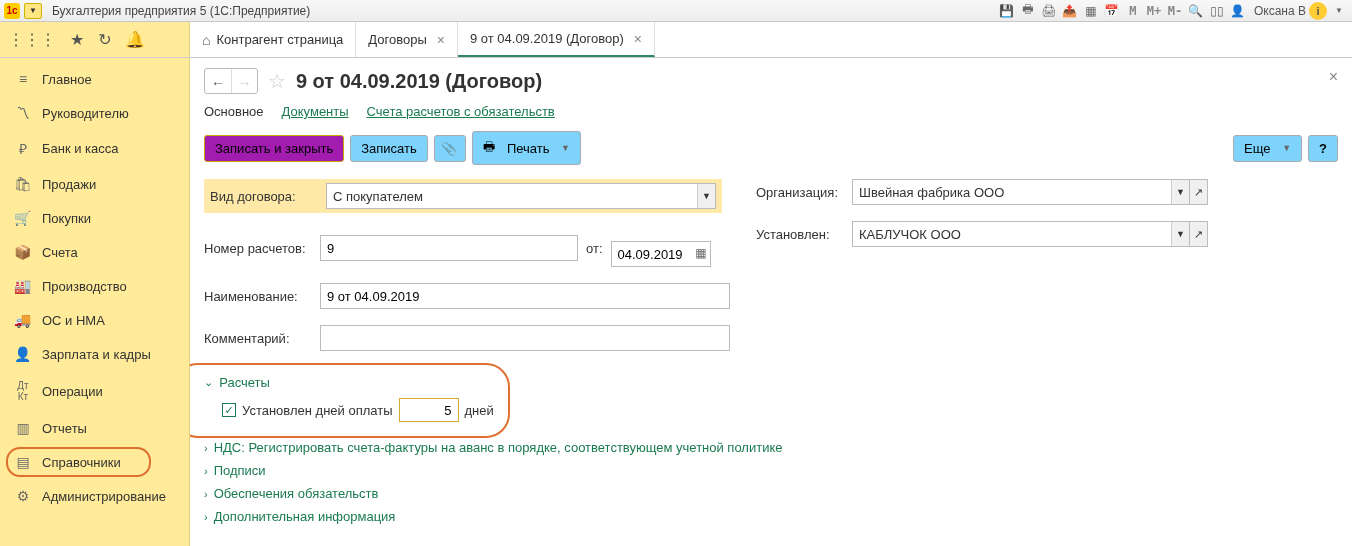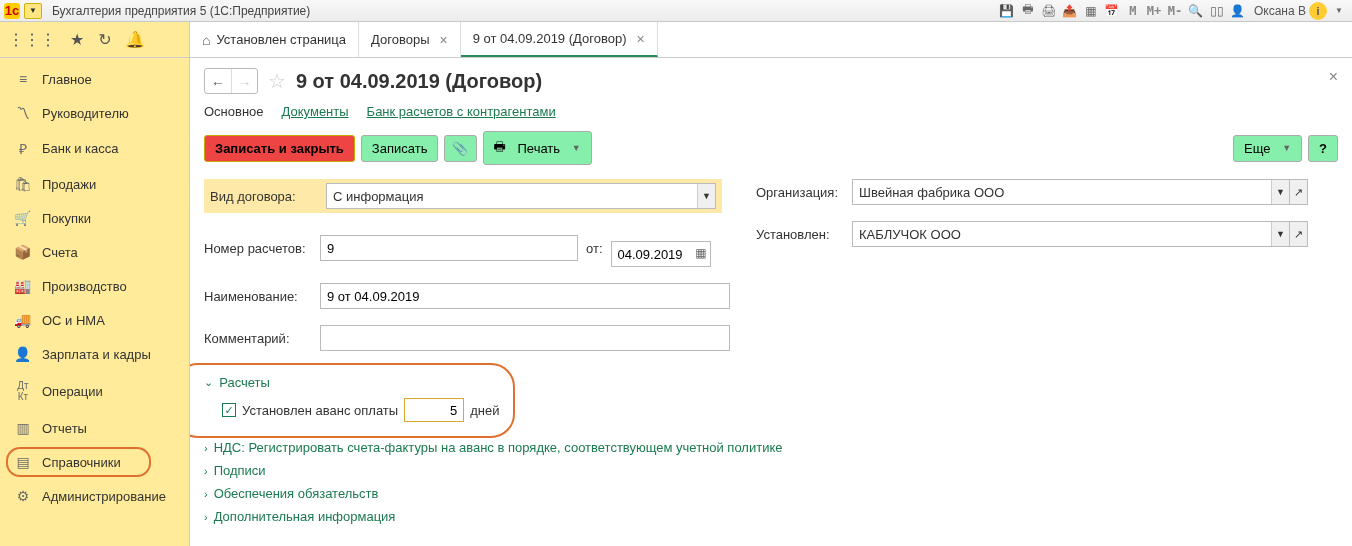--- a/index.html
+++ b/index.html
@@ -1,21 +1,21 @@
 <!DOCTYPE html>
 <html><head>
 <meta charset="utf-8">
 <style>
 * { box-sizing: border-box; margin: 0; padding: 0; font-family: Arial, sans-serif; }
 body { font-size: 13px; color: #333; background: #fff; }
 
 
 .titlebar { height: 22px; background: linear-gradient(#f8f8f8,#ececec); border-bottom: 1px solid #c8c8c8; display: flex; align-items: center; padding: 0 4px; }
 .titlebar .left { display:flex; align-items:center; gap:4px;}
-.titlebar .logo { width:16px; height:16px; background:#ffcc00; border-radius:3px; display:flex; align-items:center; justify-content:center; font-size:13px; font-weight:bold; color:#c00;}
+.titlebar .logo { width:16px; height:16px; background:#ffcc00; border-radius:3px; display:flex; align-items:center; justify-content:center; font-size:10px; font-weight:bold; color:#c00;}
 .titlebar .dropdown-btn{width:18px;height:16px;border:1px solid #d0b000;background:#ffe680;border-radius:2px;display:flex;align-items:center;justify-content:center;font-size:8px;}
 .titlebar .title-text{margin-left:6px;font-size:12px;color:#444;}
 .titlebar .right{margin-left:auto;display:flex;align-items:center;gap:3px;}
 .tb-icon{width:18px;height:18px;display:flex;align-items:center;justify-content:center;font-size:12px;color:#666;cursor:pointer;}
 .tb-icon.mono{font-family:monospace;font-weight:bold;color:#888;}
 .tb-user{font-size:12px;color:#555;margin-left:4px;}
 .tb-info{width:18px;height:18px;background:#ffcc33;border-radius:9px;display:flex;align-items:center;justify-content:center;font-weight:bold;color:#555;font-size:11px;}
 
 
 .tabrow { height:36px; border-bottom:1px solid #ccc; display:flex; align-items:stretch;}
@@ -46,43 +46,43 @@
 .page-title{font-size:20px;color:#333;}
 
 
 .subtabs{display:flex;gap:18px;margin-bottom:12px;font-size:13px;}
 .subtabs .st{cursor:pointer;}
 .subtabs .st.active{color:#333;}
 .subtabs .st.link{color:#1a7a50;text-decoration:underline;}
 
 
 .btnbar{display:flex;gap:6px;margin-bottom:14px;align-items:center;}
-.btn{border:1px solid #aaa;border-radius:3px;padding:5px 10px;background:#86efac;cursor:pointer;font-size:13px;display:flex;align-items:center;gap:4px;}
-.btn.primary{background:#ef4444;border-color:#c9a800;font-weight:bold;}
+.btn{border:1px solid #aaa;border-radius:3px;padding:5px 10px;background:#7dd3fc;cursor:pointer;font-size:13px;display:flex;align-items:center;gap:4px;}
+.btn.primary{background:#a21caf;border-color:#c9a800;font-weight:normal;}
 .btn.icon{padding:5px 7px;}
 .btn .caret{font-size:9px;color:#666;}
 .btnbar .spacer{flex:1;}
 .btn.help{padding:5px 10px;font-weight:bold;}
 
 
 .form-row{display:flex;align-items:center;margin-bottom:8px;gap:8px;}
 .lbl{width:108px;font-size:13px;color:#333;}
 .fld{height:26px;border:1px solid #bbb;padding:0 6px;font-size:13px;background:#fff;display:flex;align-items:center;}
 .fld.select{width:390px;position:relative;}
 .fld.select .sel-btn{position:absolute;right:0;top:0;bottom:0;width:18px;border-left:1px solid #ccc;display:flex;align-items:center;justify-content:center;font-size:9px;background:#f0f0f0;cursor:pointer;}
 .hl-box{background:#ffe9a8;padding:4px 6px;display:inline-flex;align-items:center;gap:8px;}
 .form-grid{display:flex;gap:26px;align-items:flex-start;}
 .col{display:flex;flex-direction:column;gap:8px;}
 .inp{height:26px;border:1px solid #bbb;padding:0 6px;font-size:13px;}
 .inp.num{width:258px;}
 .inp.date{width:100px;}
 .date-wrap{position:relative;display:inline-flex;margin-top:12px;}
 .date-wrap .cal{position:absolute;right:4px;top:5px;font-size:12px;color:#666;cursor:pointer;}
 .inp.wide{width:410px;}
-.picker{width:438px;height:26px;border:1px solid #bbb;position:relative;display:flex;align-items:center;padding:0 6px;}
+.picker{width:338px;height:26px;border:1px solid #bbb;position:relative;display:flex;align-items:center;padding:0 6px;}
 .picker .pbtn{position:absolute;right:0;top:0;bottom:0;width:18px;border-left:1px solid #ccc;display:flex;align-items:center;justify-content:center;font-size:9px;background:#f0f0f0;cursor:pointer;}
 .ext-btn{width:18px;height:26px;border:1px solid #bbb;border-left:none;display:flex;align-items:center;justify-content:center;font-size:11px;background:#f0f0f0;cursor:pointer;}
 
 
 .sections{margin-top:10px;}
 .sec-header{display:flex;align-items:center;gap:6px;color:#1a7a50;cursor:pointer;padding:4px 0;font-size:13px;}
 .sec-header .chev{font-size:11px;color:#1a7a50;}
 .sec-body{padding:4px 0 8px 18px;display:flex;align-items:center;gap:6px;}
 .chk{width:14px;height:14px;border:1px solid #1a7a50;display:inline-flex;align-items:center;justify-content:center;color:#1a7a50;font-size:11px;cursor:pointer;background:#fff;}
 .days-inp{width:60px;height:24px;border:1px solid #d9a82e;text-align:right;padding:0 6px;font-size:13px;}
@@ -119,21 +119,21 @@
 
 <div class="tabrow">
   <div class="tool-section">
     <span class="ticon">⋮⋮⋮</span>
     <span class="ticon">★</span>
     <span class="ticon">↻</span>
     <span class="ticon">🔔</span>
   </div>
   <div class="tab home">
     <span class="home-ico">⌂</span>
-    <span>Установлен страница</span>
+    <span>Контрагент страница</span>
   </div>
   <div class="tab">
     <span>Договоры</span>
     <span class="close">×</span>
   </div>
   <div class="tab active">
     <span>9 от 04.09.2019 (Договор)</span>
     <span class="close">×</span>
   </div>
 </div>
@@ -203,42 +203,42 @@
         <span>←</span>
         <span>→</span>
       </div>
       <span class="star-big">☆</span>
       <h1 class="page-title">9 от 04.09.2019 (Договор)</h1>
     </div>
 
     <div class="subtabs">
       <span class="st active">Основное</span>
       <span class="st link">Документы</span>
-      <span class="st link">Банк расчетов с контрагентами</span>
+      <span class="st link">Счета расчетов с обязательств</span>
     </div>
 
     <div class="btnbar">
       <button class="btn primary">Записать и закрыть</button>
       <button class="btn">Записать</button>
       <button class="btn icon">
           <span>📎</span>
         </button>
       <button class="btn"><span>🖶</span>&nbsp;<span>Печать</span>&nbsp;<span class="caret">▼</span></button>
       <div class="spacer"></div>
       <button class="btn"><span>Еще</span>&nbsp;<span class="caret">▼</span></button>
       <button class="btn help">?</button>
     </div>
 
     <div class="form-grid">
       <div class="col">
         <div class="form-row">
           <div class="hl-box">
             <span class="lbl">Вид договора:</span>
             <div class="fld select">
-              <span>С информация</span>
+              <span>С покупателем</span>
               <span class="sel-btn">▼</span>
             </div>
           </div>
         </div>
         <div class="form-row">
           <span class="lbl">Номер расчетов:</span>
           <input class="inp num" value="9" style="">
           <span>от:</span>
           <span class="date-wrap">
             <input class="inp date" value="04.09.2019" style="">
@@ -280,21 +280,21 @@
     </div>
 
     <div class="sections">
       <div class="calc-highlight">
         <div class="sec-header">
           <span class="chev">⌄</span>
           <span>Расчеты</span>
         </div>
         <div class="sec-body">
           <span class="chk">✓</span>
-          <span>Установлен аванс оплаты</span>
+          <span>Установлен дней оплаты</span>
           <input class="days-inp" value="5" style="">
           <span>дней</span>
         </div>
       </div>
 
       <div class="sec-header">
         <span class="chev">›</span>
         <span>НДС: Регистрировать счета-фактуры на аванс в порядке, соответствующем учетной политике</span>
       </div>
       <div class="sec-header">

